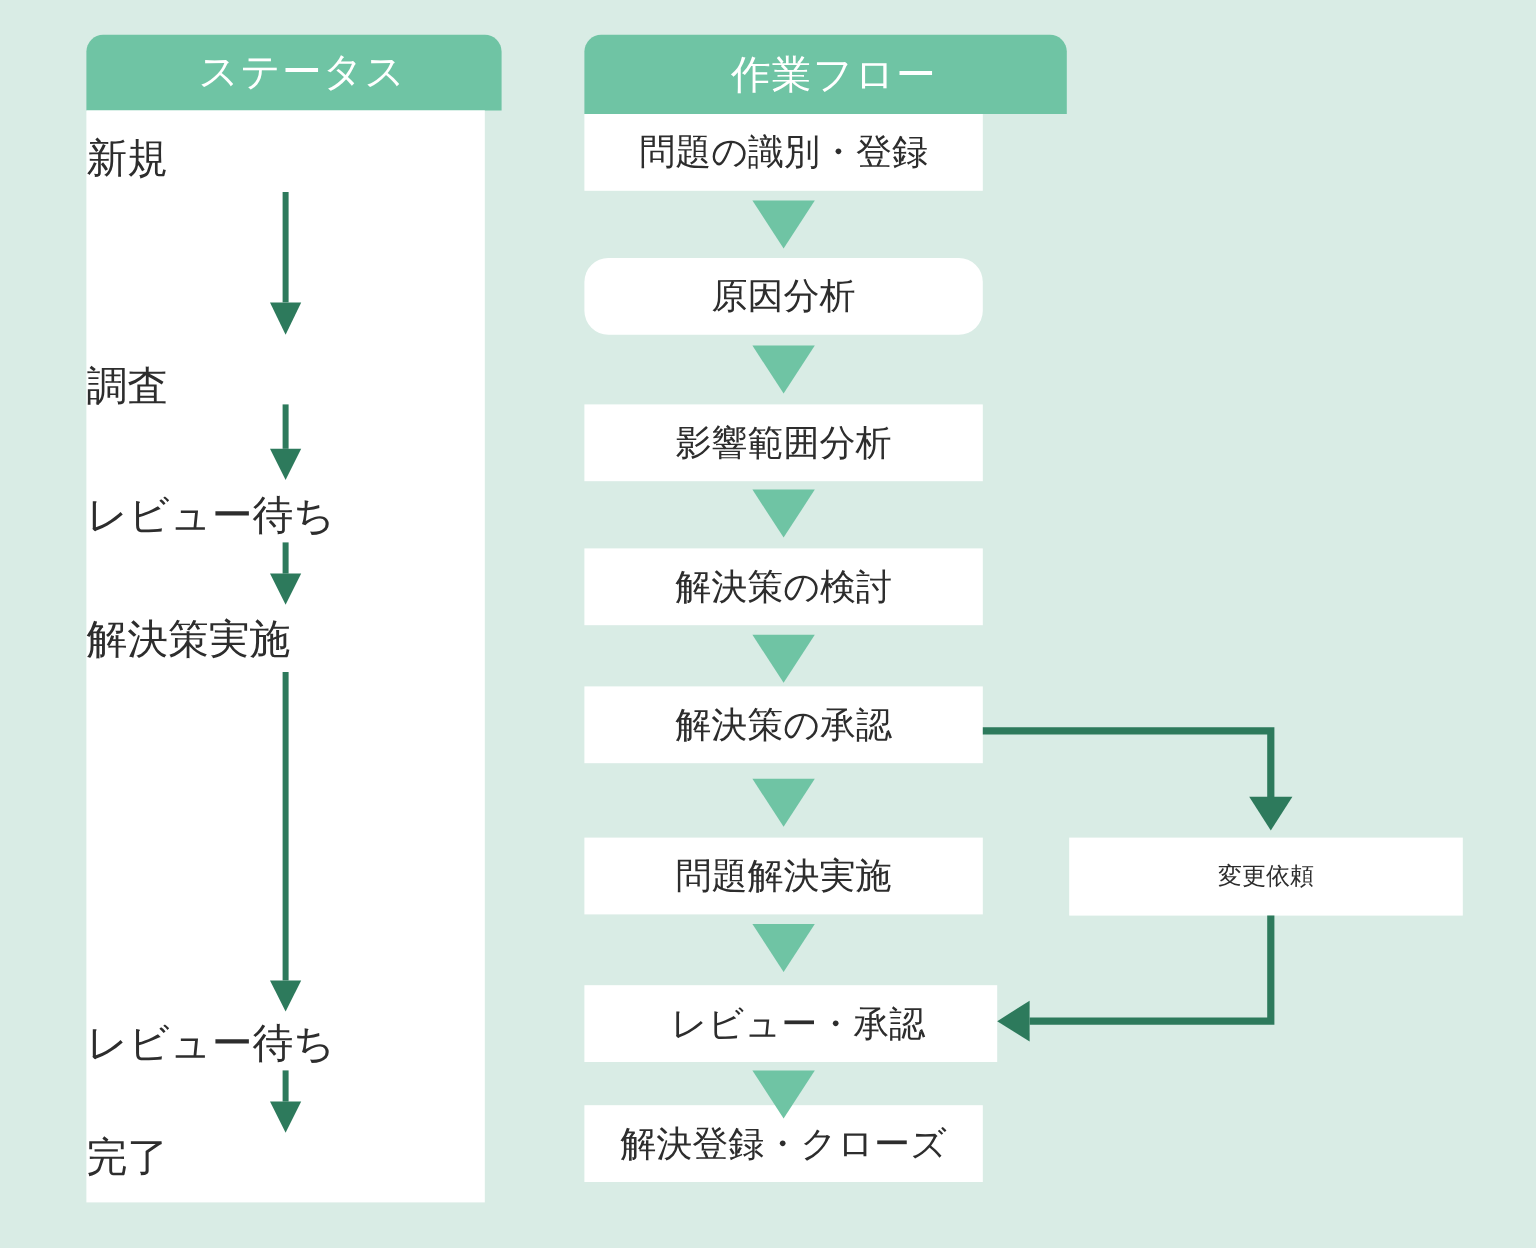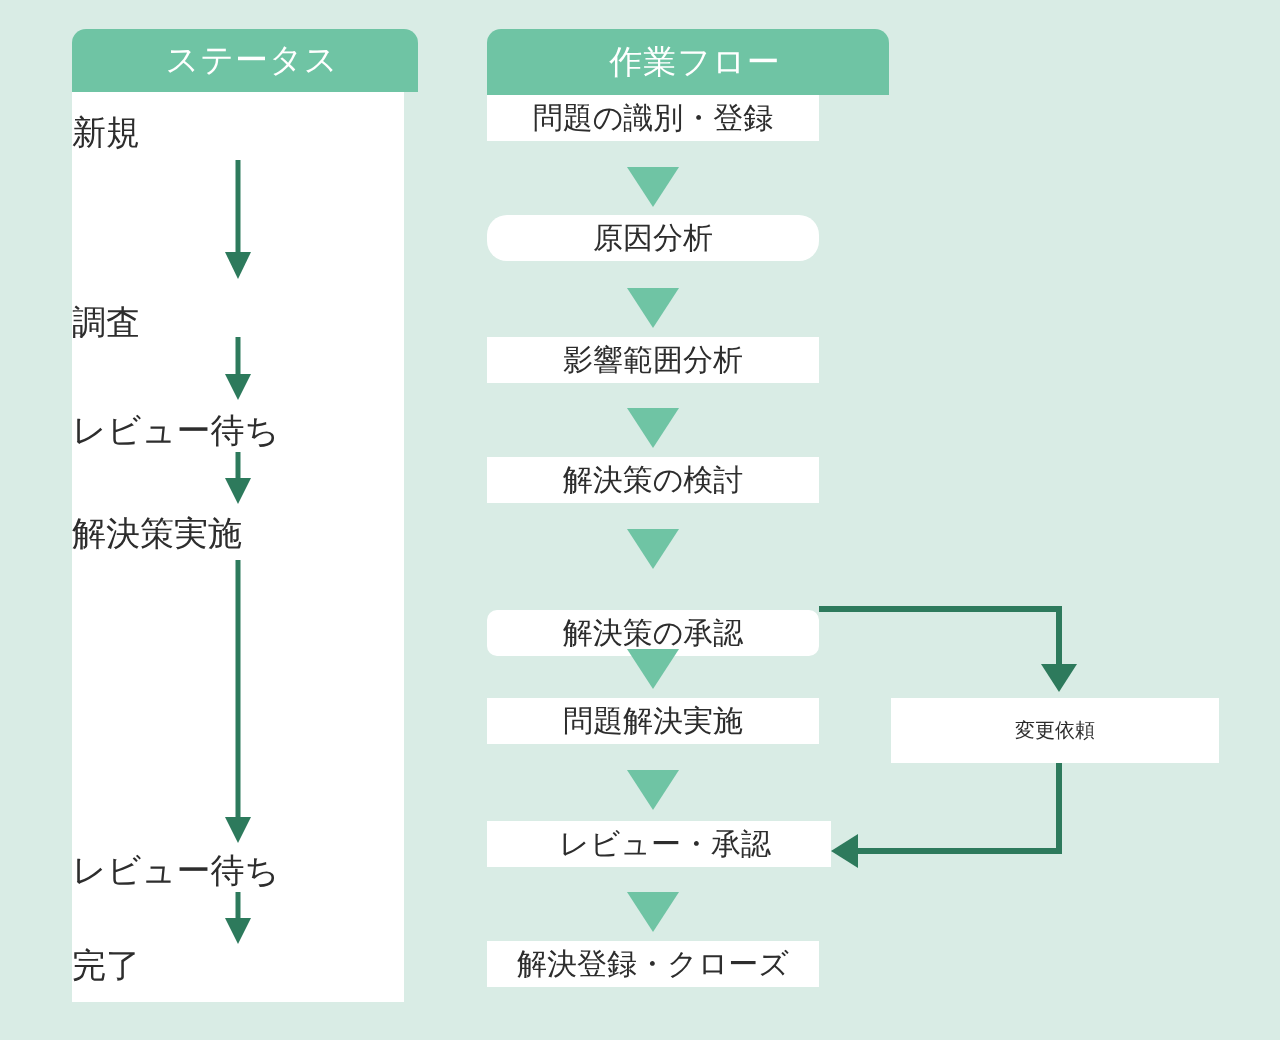--- a/index.html
+++ b/index.html
@@ -44,21 +44,21 @@
     height: 44px;
     line-height: 44px;
     text-align: left;
     font-size: 34px;
     color: #2d2d2d;
   }
   .flow-box {
     position: absolute;
     left: 487px;
     width: 332px;
-    height: 46px;
+    height: 64px;
     background: #ffffff;
     display: flex;
     align-items: center;
     justify-content: center;
     font-size: 30px;
     color: #2d2d2d;
   }
   .change-box {
     position: absolute;
     left: 891px;
@@ -87,24 +87,24 @@
   <div class="status-label" style="top:511px;">解決策実施</div>
   <div class="status-label" style="top:848px;">レビュー待ち</div>
   <div class="status-label" style="top:943px;">完了</div>
 
   <div class="col-header" style="left:487px; top:29px; width:388px; height:66px;">作業フロー</div>
 
   <div class="flow-box" style="top:95px;">問題の識別・登録</div>
   <div class="flow-box" style="top:215px;border-radius:20px;">原因分析</div>
   <div class="flow-box" style="top:337px;">影響範囲分析</div>
   <div class="flow-box" style="top:457px;">解決策の検討</div>
-  <div class="flow-box" style="top:610px;border-radius:10px;">解決策の承認</div>
+  <div class="flow-box" style="top:572px;">解決策の承認</div>
   <div class="flow-box" style="top:698px;">問題解決実施</div>
   <div class="flow-box" style="top:821px;padding-left:12px;">レビュー・承認</div>
-  <div class="flow-box" style="top:941px;">解決登録・クローズ</div>
+  <div class="flow-box" style="top:921px;">解決登録・クローズ</div>
 
   <div class="change-box">変更依頼</div>
 
   <svg class="overlay" width="1280" height="1040" viewBox="0 0 1280 1040">
 
     <g stroke="#2d7a5c" stroke-width="5" fill="#2d7a5c">
       <path d="M238 160 V 252" fill="none"></path>
       <polygon points="225,252 251,252 238,279" stroke="none"></polygon>
       <path d="M238 337 V 374" fill="none"></path>
       <polygon points="225,374 251,374 238,400" stroke="none"></polygon>

